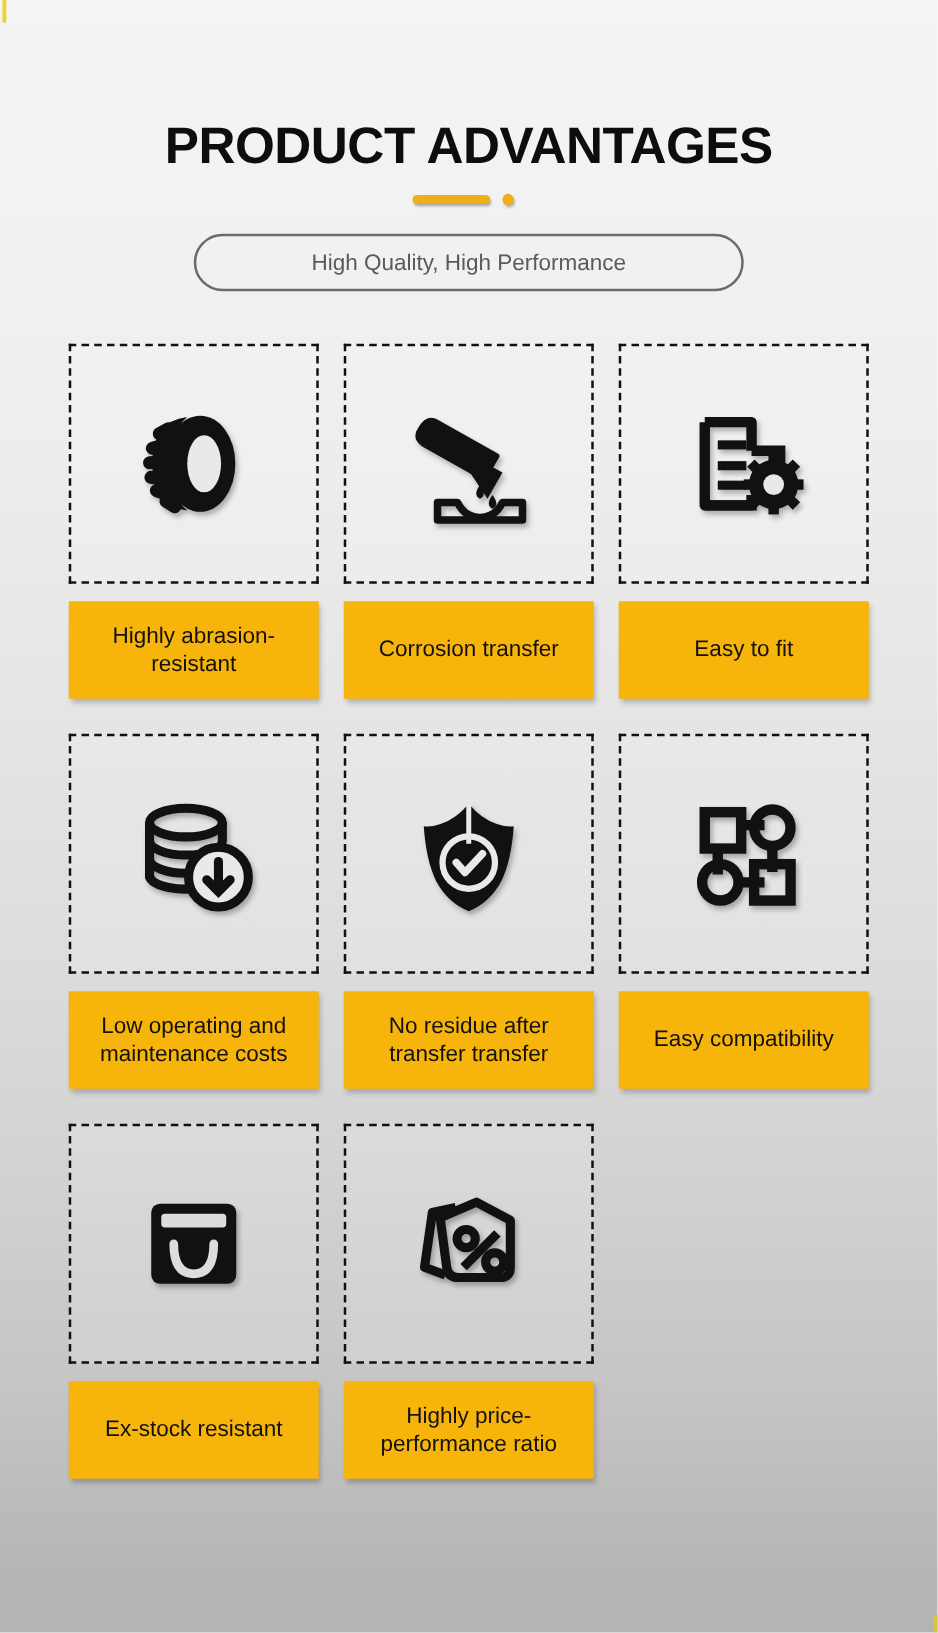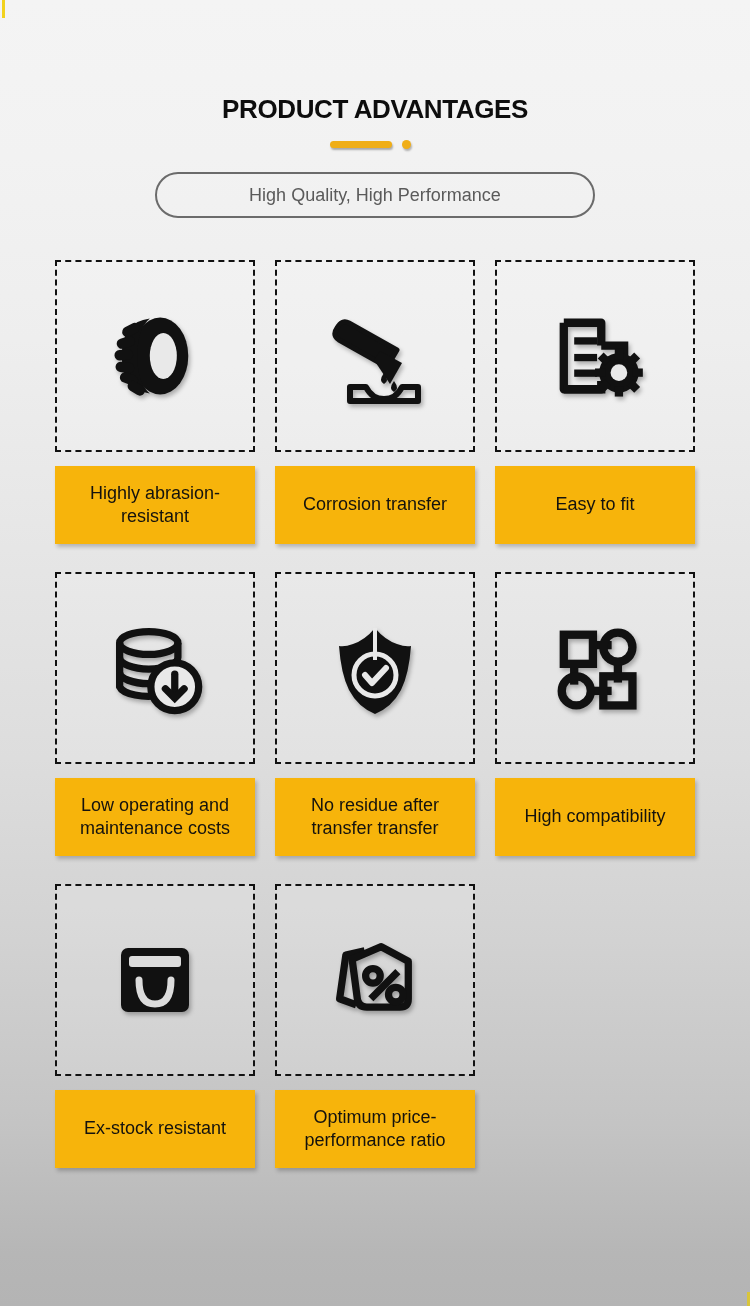--- a/index.html
+++ b/index.html
@@ -25,21 +25,21 @@
   .edge-mark-br {
     position:absolute; right:0px; bottom:0; width:3px; height:14px;
     background:#d9c53a;
   }
 
   .page { position:relative; width:750px; height:1306px; }
 
   
   .header { padding-top:96px; text-align:center; }
   .title {
-    font-size:26px; font-weight:bold; letter-spacing:-0.4px;
+    font-size:41px; font-weight:bold; letter-spacing:-0.4px;
     color:#0d0d0d; line-height:1;
     font-family:"Liberation Sans", sans-serif;
   }
   .divider-wrap {
     margin:18px auto 0; width:90px; height:10px;
     position:relative;
   }
   .divider-bar {
     position:absolute; left:0; top:1px;
     width:62px; height:7px; border-radius:4px;
@@ -214,21 +214,21 @@
             <path d="M30 46 v20"></path>
             <path d="M48 72 h18"></path>
             <path d="M72 46 v18"></path>
             <rect x="20" y="18" width="28" height="28"></rect>
             <rect x="58" y="58" width="28" height="28"></rect>
             <circle cx="72" cy="30" r="14"></circle>
             <circle cx="32" cy="72" r="14"></circle>
           </g>
         </svg>
       </div>
-      <div class="label">High compatibility</div>
+      <div class="label">Easy compatibility</div>
     </div>
 
     <div class="card">
       <div class="icon-box">
         <svg width="100" height="100" viewBox="0 0 100 100">
           <rect x="16" y="18" width="68" height="64" rx="7" fill="#111"></rect>
           <rect x="24" y="26" width="52" height="11" rx="3" fill="#dcdcdc"></rect>
           <path d="M34 50 q0 24 16 24 q16 0 16 -24" fill="none" stroke="#dcdcdc" stroke-width="7" stroke-linecap="round"></path>
         </svg>
       </div>
@@ -240,17 +240,17 @@
         <svg width="104" height="104" viewBox="0 0 100 100">
           <g fill="none" stroke="#111" stroke-width="7" stroke-linejoin="round">
             <path d="M40 22 l-18 4 l-6 42 l16 6"></path>
             <path d="M56 18 l26 14 l0 36 q0 8 -8 8 l-32 0 q-8 0 -9 -8 l-5 -38 l28 -12 z"></path>
             <circle cx="48" cy="46" r="7"></circle>
             <circle cx="70" cy="64" r="7"></circle>
             <path d="M72 42 l-26 26"></path>
           </g>
         </svg>
       </div>
-      <div class="label">Optimum price-performance ratio</div>
+      <div class="label">Highly price-performance ratio</div>
     </div>
 
   </div>
 </div>
 
 </body></html>

